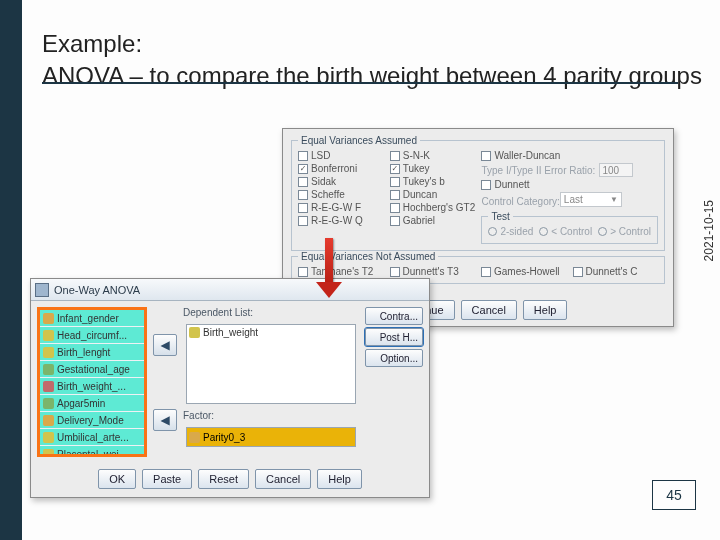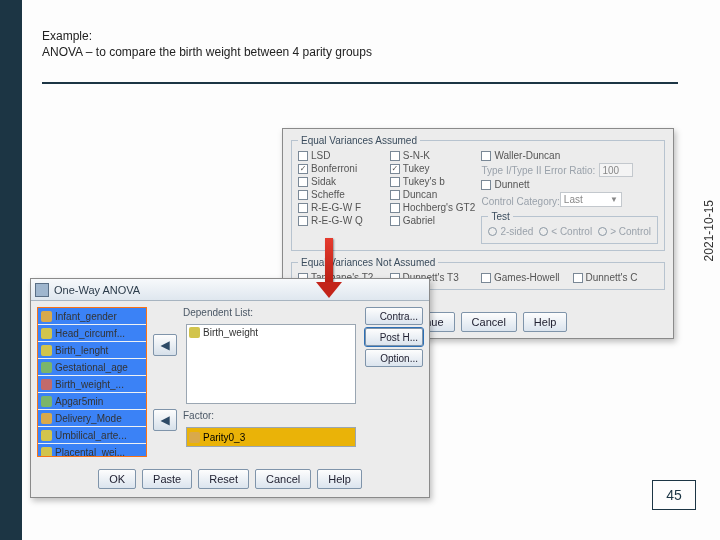--- a/index.html
+++ b/index.html
@@ -1,50 +1,50 @@
 <!DOCTYPE html>
 <html><head>
 <meta charset="utf-8">
 <style>
   *{box-sizing:border-box;margin:0;padding:0;font-family:Arial,Helvetica,sans-serif}
   body{width:720px;height:540px;background:#fdfdfd;position:relative;overflow:hidden}
   .darkbar{position:absolute;left:0;top:0;width:22px;height:540px;background:#1c3544}
-  .title{position:absolute;left:42px;top:28px;font-family:Georgia,"Times New Roman",serif;font-size:12px;color:#222;line-height:1.35}
+  .title{position:absolute;left:42px;top:28px;font-family:Georgia,"Times New Roman",serif;font-size:24px;color:#222;line-height:1.35}
   .hr{position:absolute;left:42px;top:82px;width:636px;height:2px;background:#1c3544}
 
   .datetext{position:absolute;right:18px;top:200px;font-size:12px;color:#333;transform:rotate(-90deg);transform-origin:right top}
   .slidenum-wrap{position:absolute;right:24px;bottom:30px;width:44px;height:30px;border:1px solid #1c3544;display:flex;align-items:center;justify-content:center;font-family:Georgia,serif;font-size:14px;color:#1c3544}
 
   
   .win{position:absolute;background:#ececec;border:1px solid #8a8a8a;box-shadow:2px 3px 6px rgba(0,0,0,.25)}
   .titlebar{display:flex;align-items:center;background:linear-gradient(#f7f9fb,#dfe7ef);height:22px;padding:0 4px;border-bottom:1px solid #a7b4c0;font-size:11px;color:#2b3b4a}
   .titlebar .spssicon{width:14px;height:14px;background:#9fb6ce;border:1px solid #5a6f86;margin-right:5px}
   .titlebar .spacer{flex:1}
   .closebtn{width:30px;height:16px;background:linear-gradient(#e26b63,#b32f27);color:#fff;font-size:11px;line-height:14px;text-align:center;border:1px solid #6d1a14;border-radius:2px;cursor:pointer}
 
   .winbody{padding:6px 8px;font-size:10px;color:#444}
-  fieldset.grp{border:1px solid #b7c3cf;margin-bottom:6px;padding:4px 6px 6px 6px}
+  fieldset.grp{border:1px solid #b7c3cf;padding:4px 6px 6px 6px}
   fieldset.grp legend{font-size:10px;color:#3a4c5d;padding:0 3px}
   .row{display:flex;gap:6px}
   .col{flex:1;display:flex;flex-direction:column;gap:2px}
   .chk{display:flex;align-items:center;gap:3px;font-size:10px;color:#555;white-space:nowrap}
   .chk .box{width:10px;height:10px;border:1px solid #7a8896;background:#fff;display:inline-flex;align-items:center;justify-content:center;font-size:8px;line-height:8px}
   .chk.disabled{color:#9aa2ab}
   .smallfield{display:flex;align-items:center;gap:4px;font-size:10px;color:#9aa2ab}
   .smallfield input{width:34px;height:14px;border:1px solid #c3c8cd;font-size:10px;padding:0 2px;background:#f4f4f4;color:#888}
   .radio{width:9px;height:9px;border:1px solid #8a97a3;border-radius:50%;display:inline-block;background:#eee}
   .selwrap{display:flex;align-items:flex-end;gap:0;font-size:10px;color:#9aa2ab}
   .sel{width:62px;height:15px;border:1px solid #c3c8cd;background:#ffffff;font-size:10px;padding:0 3px;color:#888;display:flex;align-items:center;justify-content:space-between}
   .sel .arrow{font-size:8px}
   .dlgbtn{height:20px;padding:0 10px;font-size:11px;background:linear-gradient(#fdfdfd,#dbe4ee);border:1px solid #7f94aa;border-radius:2px;color:#223;cursor:pointer}
   .btnrow{display:flex;gap:6px;justify-content:center;margin-top:2px}
 
   
   .anova .content{display:flex;gap:6px;padding:6px}
-  .varlist{width:110px;height:150px;border:1px solid #f97316;background:#3b82f6;overflow:hidden}
+  .varlist{width:110px;height:150px;border:3px solid #f97316;background:#5eead4;overflow:hidden}
   .varlist .vi{display:flex;align-items:center;gap:3px;height:17px;padding:0 3px;font-size:10px;color:#333;border-bottom:1px solid #eef1f4;white-space:nowrap}
   .vtype{width:11px;height:11px;border-radius:2px}
   .t-nom{background:#d9a94a}
   .t-scale{background:#d2c44c}
   .t-ord{background:#7bb56a}
   .t-bar{background:#c26a6a}
   .midcol{display:flex;flex-direction:column;gap:6px;align-items:center;flex:1}
   .lab{font-size:10px;color:#4a5765;align-self:flex-start}
   .deplist{width:170px;height:80px;border:1px solid #9aa6b2;background:#fff;padding:2px}
   .deplist .vi{display:flex;align-items:center;gap:3px;font-size:10px;color:#333}

